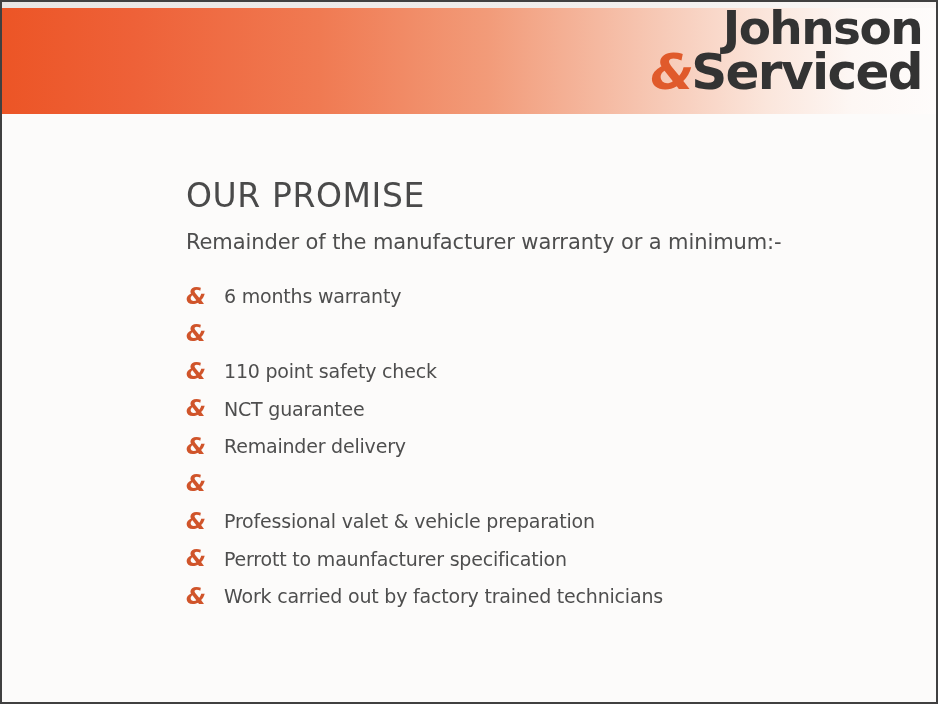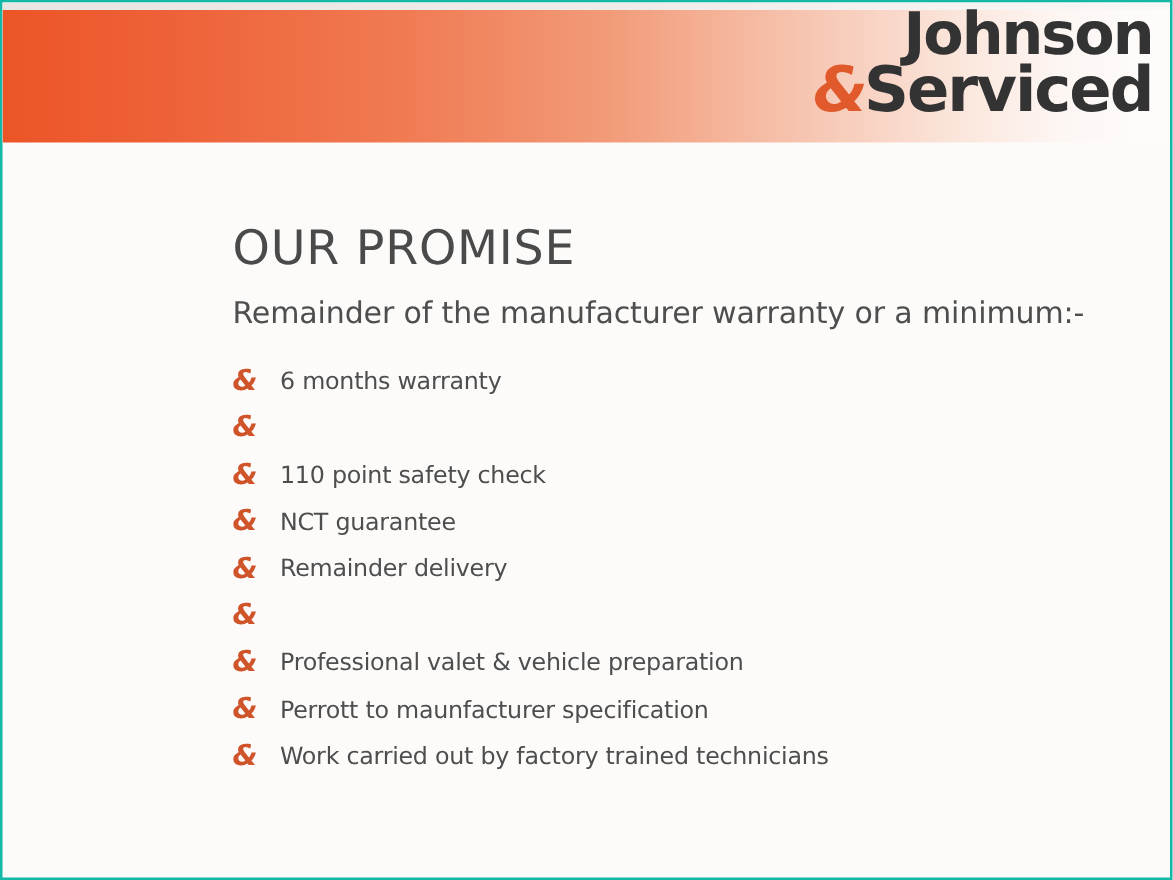--- a/index.html
+++ b/index.html
@@ -12,21 +12,21 @@
     overflow: hidden;
     background: #ffffff;
     font-family: "Liberation Sans", sans-serif;
   }
 
   #page {
     position: relative;
     width: 938px;
     height: 704px;
     box-sizing: border-box;
-    border: 2px solid #14b8a6;
+    border: 2px solid #404040;
     background: #FCFBFA;
     overflow: hidden;
   }
 
   
   #header {
     position: absolute;
     left: 0;
     top: 0;
     width: 934px;
@@ -88,31 +88,31 @@
   
   #content {
     position: absolute;
     left: 184px;
     top: 176px;
     width: 730px;
   }
 
   #page-title {
     font-family: "DejaVu Sans", sans-serif;
-    font-size: 38px;
+    font-size: 33px;
     font-weight: normal;
     letter-spacing: 0.6px;
     color: #4A4A4A;
     margin: 0;
     line-height: 1.1;
   }
 
   #subtitle {
     font-family: "DejaVu Sans", sans-serif;
-    font-size: 24px;
+    font-size: 21px;
     font-weight: normal;
     color: #4E4E4E;
     margin: 16px 0 0 0;
     letter-spacing: -0.1px;
     line-height: 1.2;
   }
 
   #promise-list {
     list-style: none;
     margin: 22px 0 0 0;

